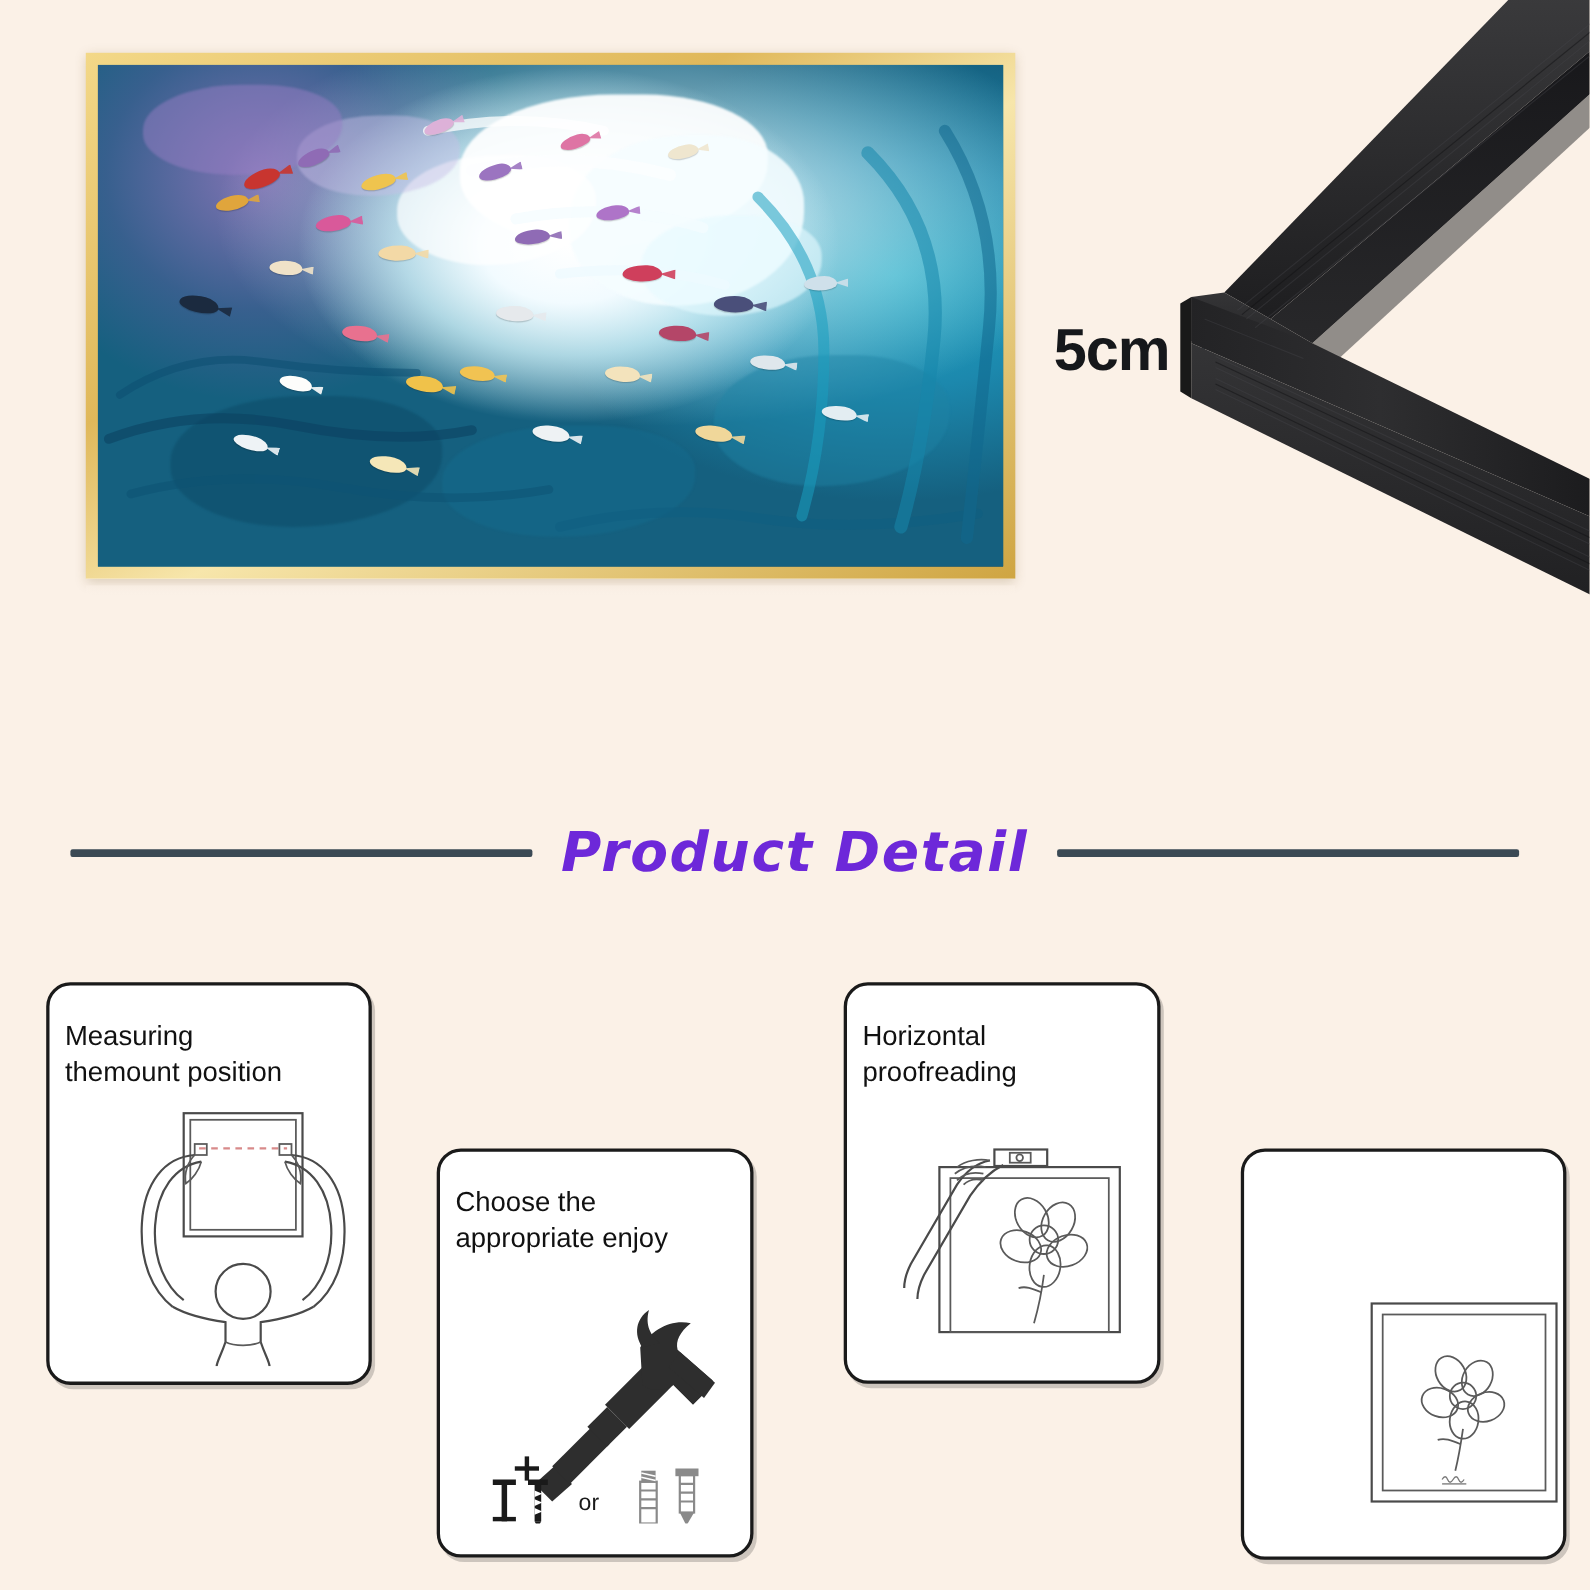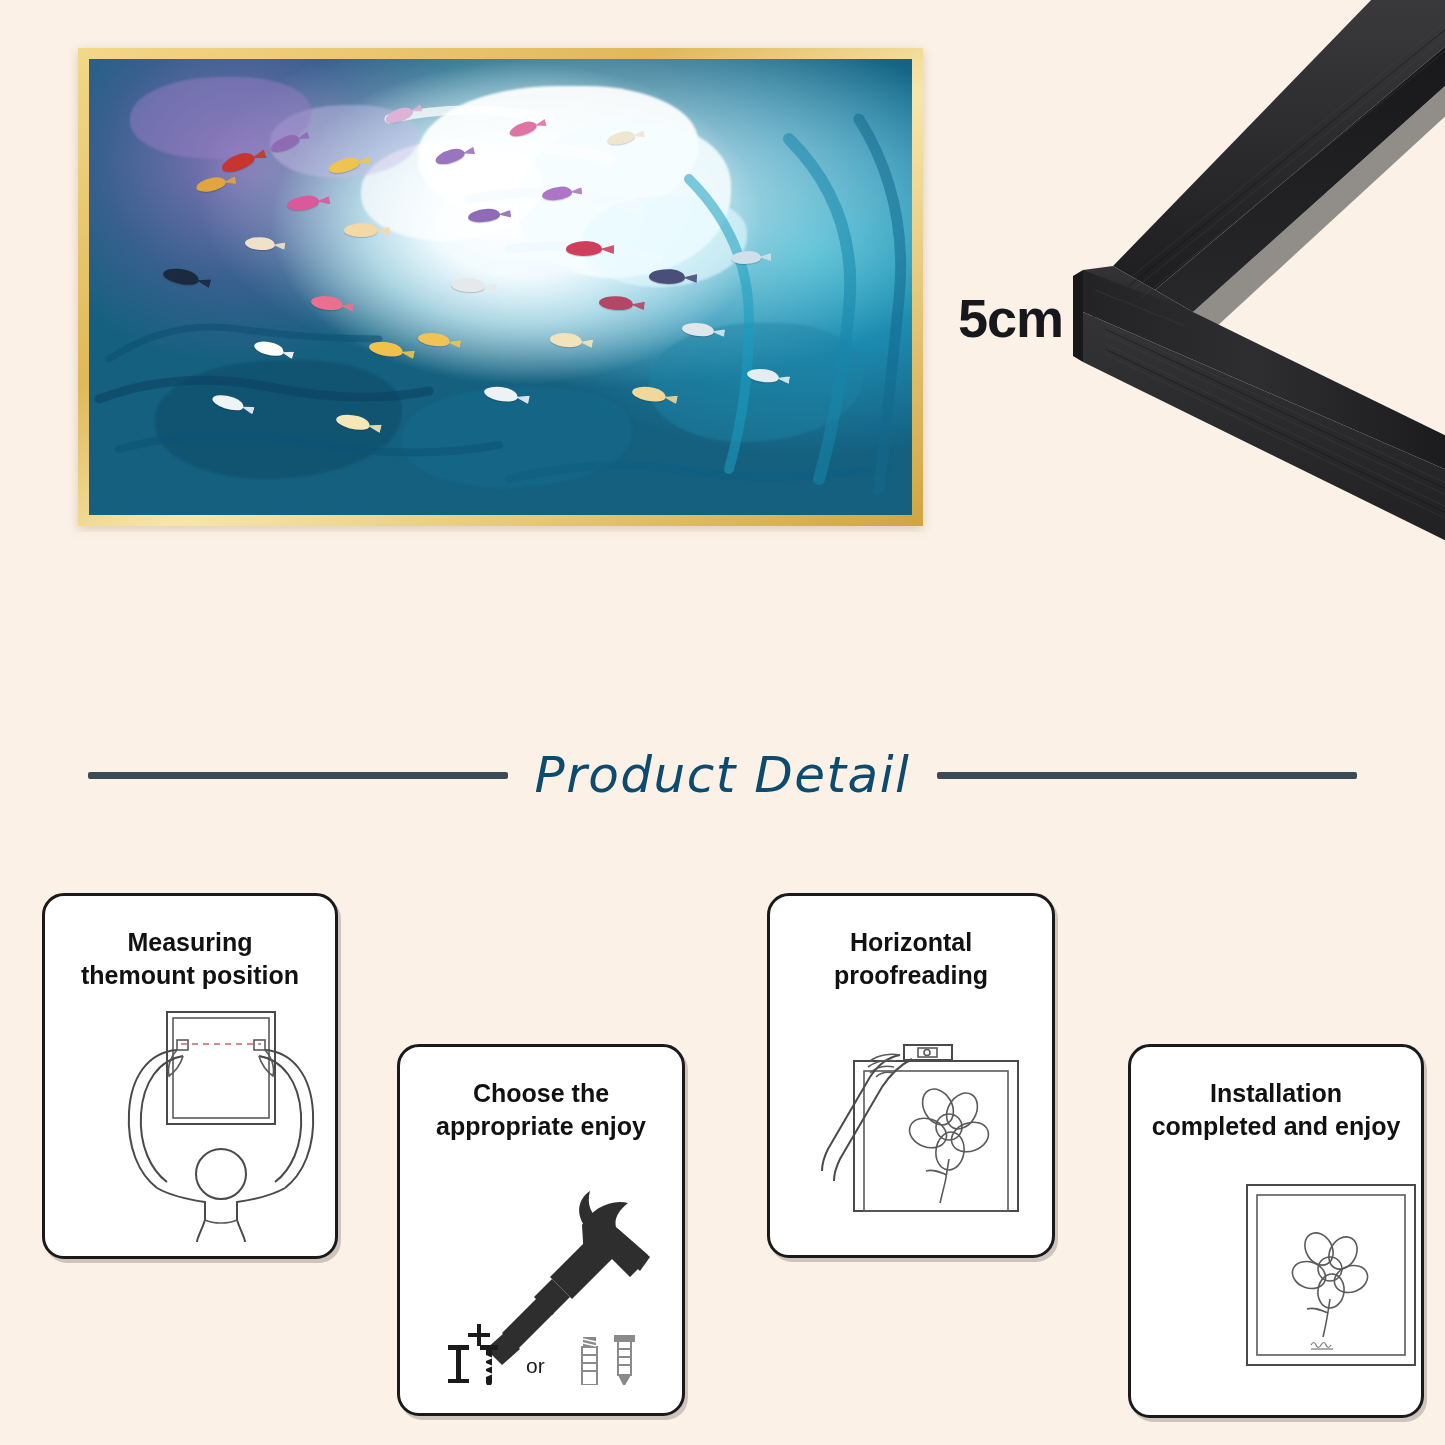--- a/index.html
+++ b/index.html
@@ -61,34 +61,34 @@
   #black-frame-corner{position:absolute;left:1045px;top:-10px;width:420px;height:580px;}
 
   
   #section-heading{position:absolute;left:0;top:740px;width:1445px;height:70px;
        display:flex;align-items:center;justify-content:center;gap:26px;}
   .rule{height:7px;background:#3b4a55;border-radius:2px;}
   .rule.left{width:420px;}
   .rule.right{width:420px;}
   .heading-text{
     font-family:"DejaVu Sans",sans-serif;
-    font-weight:400;font-style:italic;
-    font-size:50px;color:#0c4a6e;white-space:nowrap;
+    font-weight:700;font-style:italic;
+    font-size:50px;color:#6d28d9;white-space:nowrap;
     letter-spacing:1.5px;
   }
 
   
   .card{
     position:absolute;background:#fff;border:3px solid #1a1a1a;border-radius:22px;
     box-sizing:border-box;
     box-shadow:3px 4px 0 rgba(0,0,0,.18);
   }
   .card-title{
-    text-align:center;font-size:25px;line-height:1.32;color:#111;
-    font-family:"Liberation Sans",sans-serif;font-weight:700;
+    font-size:25px;line-height:1.32;color:#111;
+    font-family:"Liberation Sans",sans-serif;font-weight:400;
     padding:0 14px;margin-top:30px;white-space:pre-line;
   }
   .card-art{position:absolute;left:0;right:0;bottom:14px;display:flex;justify-content:flex-end;}
 
   #card-measure{left:42px;top:893px;width:296px;height:366px;}
   #card-nail{left:397px;top:1044px;width:288px;height:372px;}
   #card-level{left:767px;top:893px;width:288px;height:365px;}
   #card-done{left:1128px;top:1044px;width:296px;height:374px;}
 
   .line{fill:none;stroke:#4a4a4a;stroke-width:2;}
@@ -363,22 +363,20 @@
           <ellipse cx="130" cy="132" rx="14" ry="19" transform="rotate(8 130 132)"></ellipse>
           <circle cx="129" cy="108" r="13"></circle>
           <path d="M129 140 C127 156 124 170 120 184"></path>
           <path d="M127 156 C118 152 112 150 106 152"></path>
         </g>
       </svg>
     </div>
   </div>
 
   <div class="card" id="card-done">
-    <div class="card-title">Installation
-completed and enjoy</div>
     <div class="card-art" style="bottom:44px;">
       <svg width="180" height="192" viewBox="0 0 180 192">
         <rect x="6" y="6" width="168" height="180" class="line"></rect>
         <rect x="16" y="16" width="148" height="160" class="line-thin"></rect>
         <g class="line-thin">
           <ellipse cx="78" cy="70" rx="13" ry="17" transform="rotate(-30 78 70)"></ellipse>
           <ellipse cx="102" cy="74" rx="13" ry="17" transform="rotate(30 102 74)"></ellipse>
           <ellipse cx="68" cy="96" rx="13" ry="17" transform="rotate(-70 68 96)"></ellipse>
           <ellipse cx="110" cy="100" rx="13" ry="17" transform="rotate(70 110 100)"></ellipse>
           <ellipse cx="90" cy="112" rx="13" ry="17" transform="rotate(8 90 112)"></ellipse>

